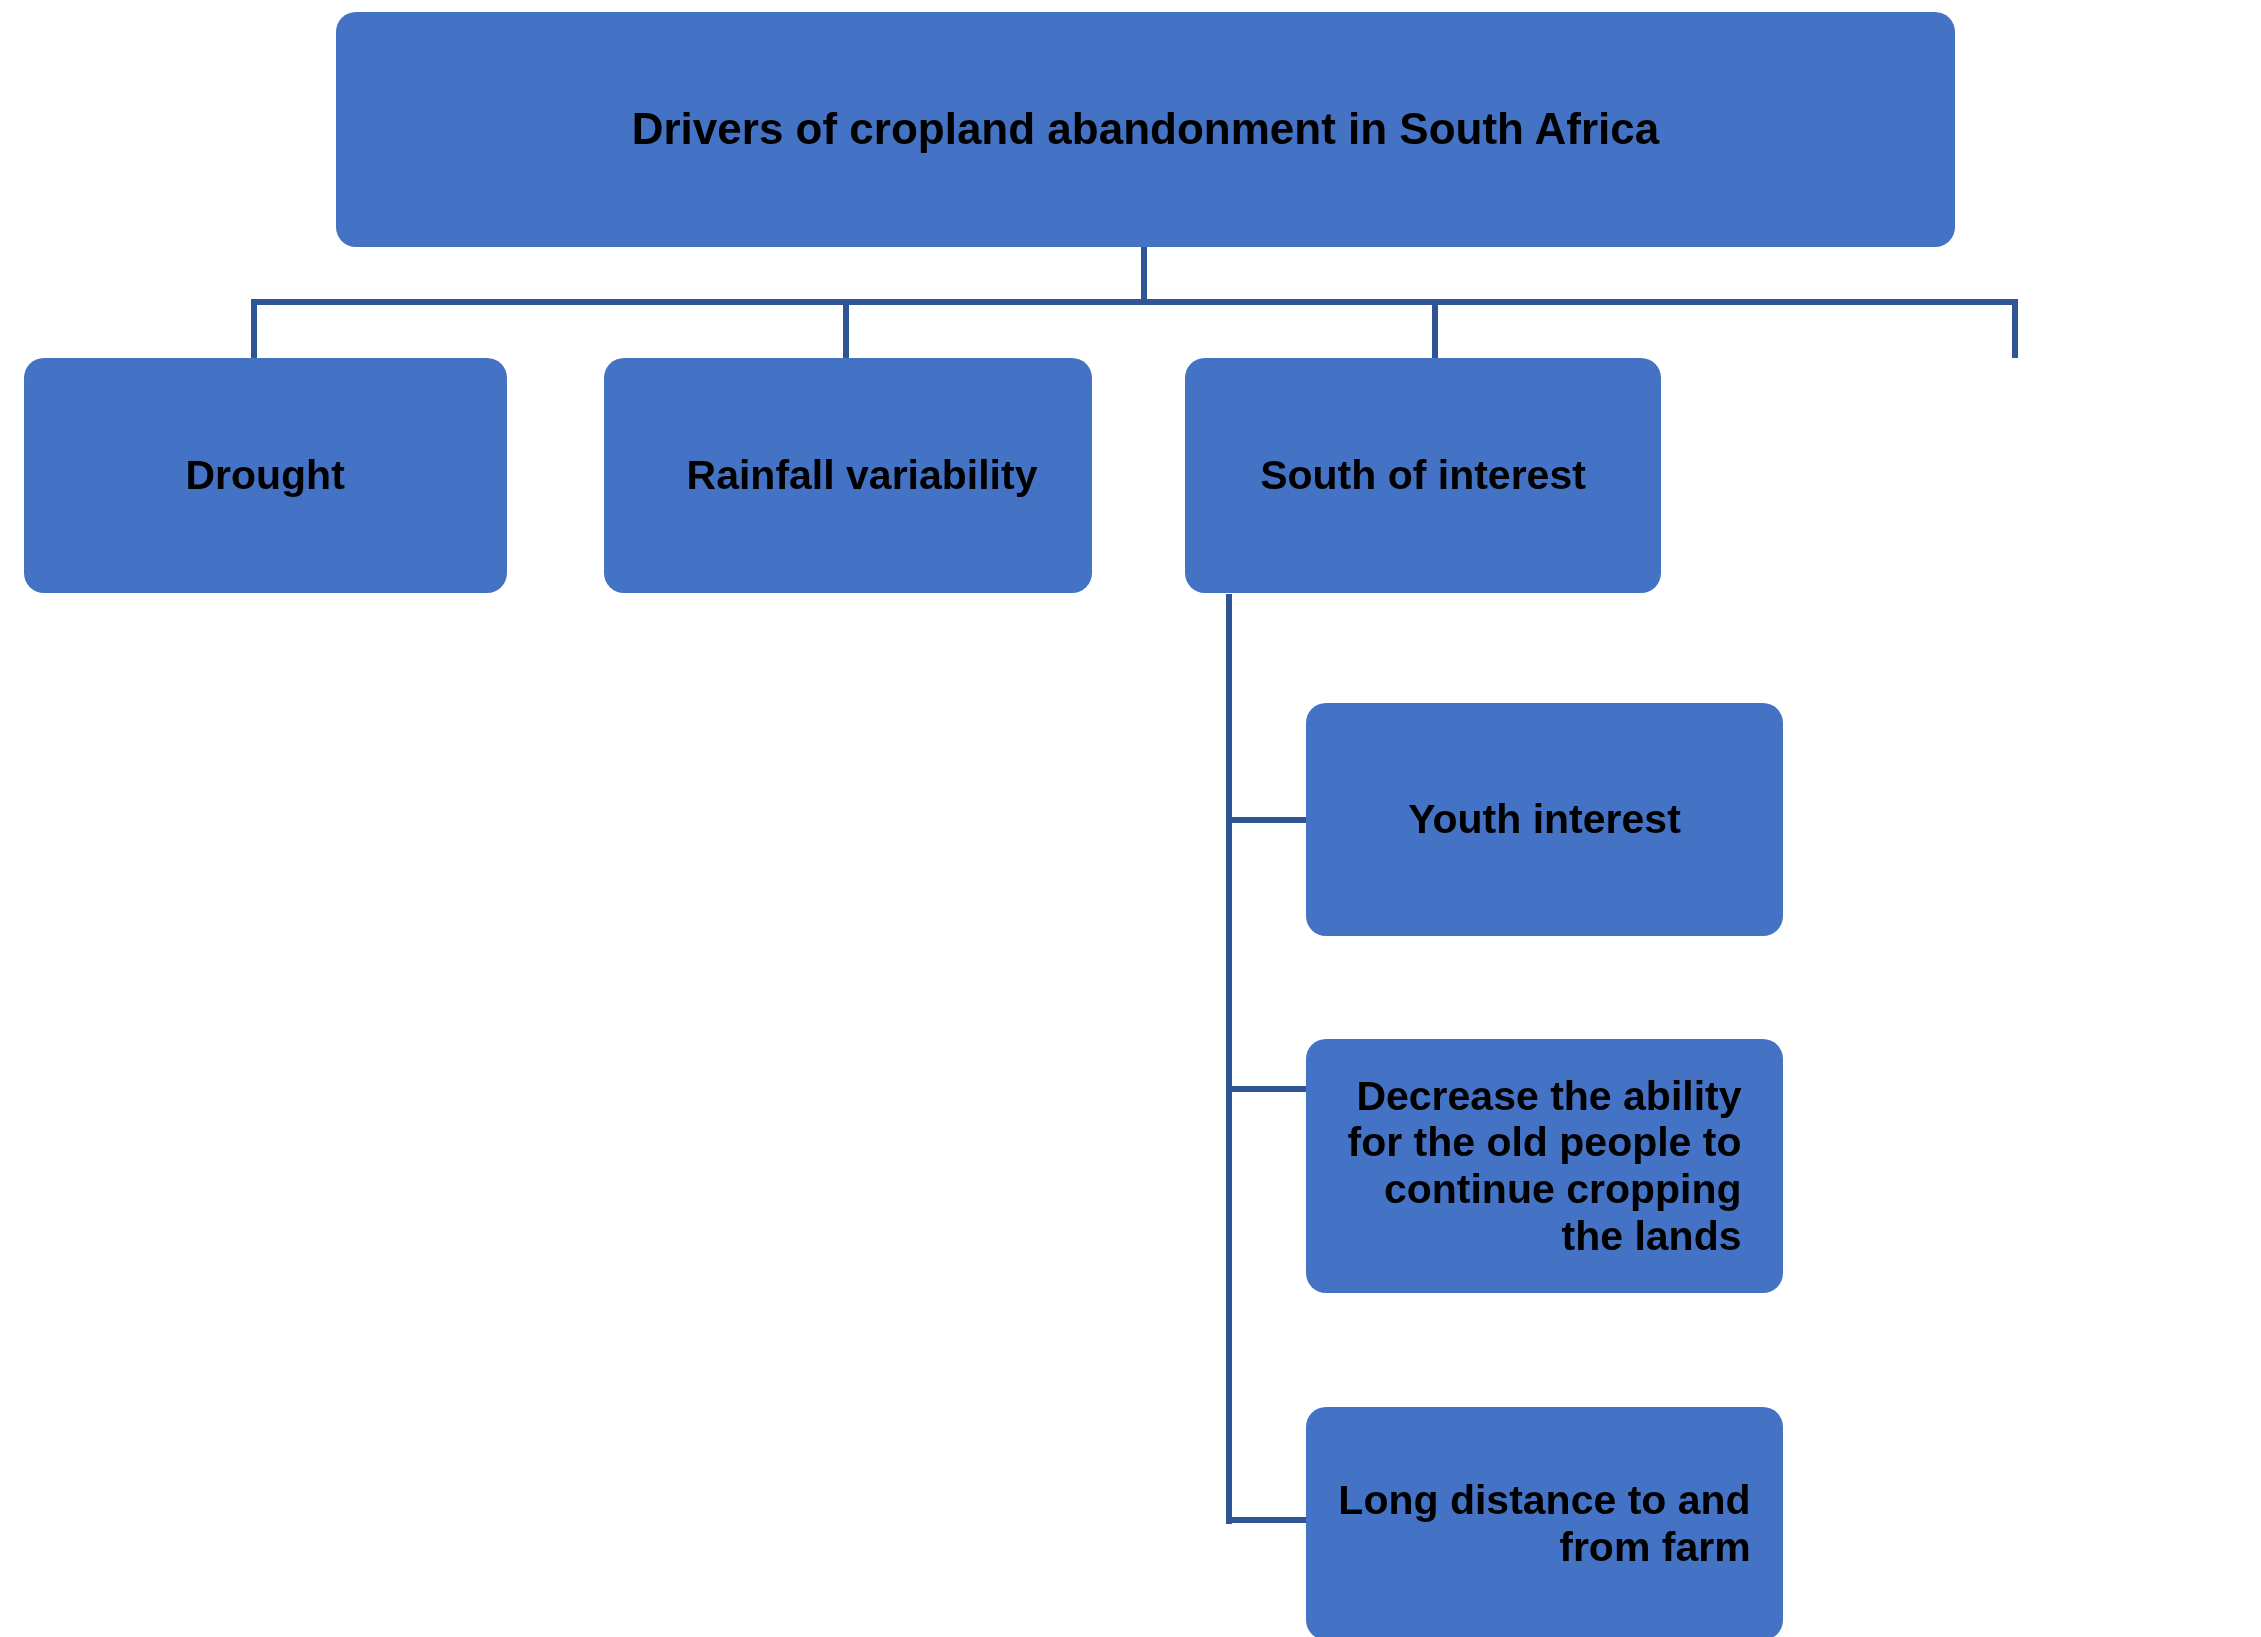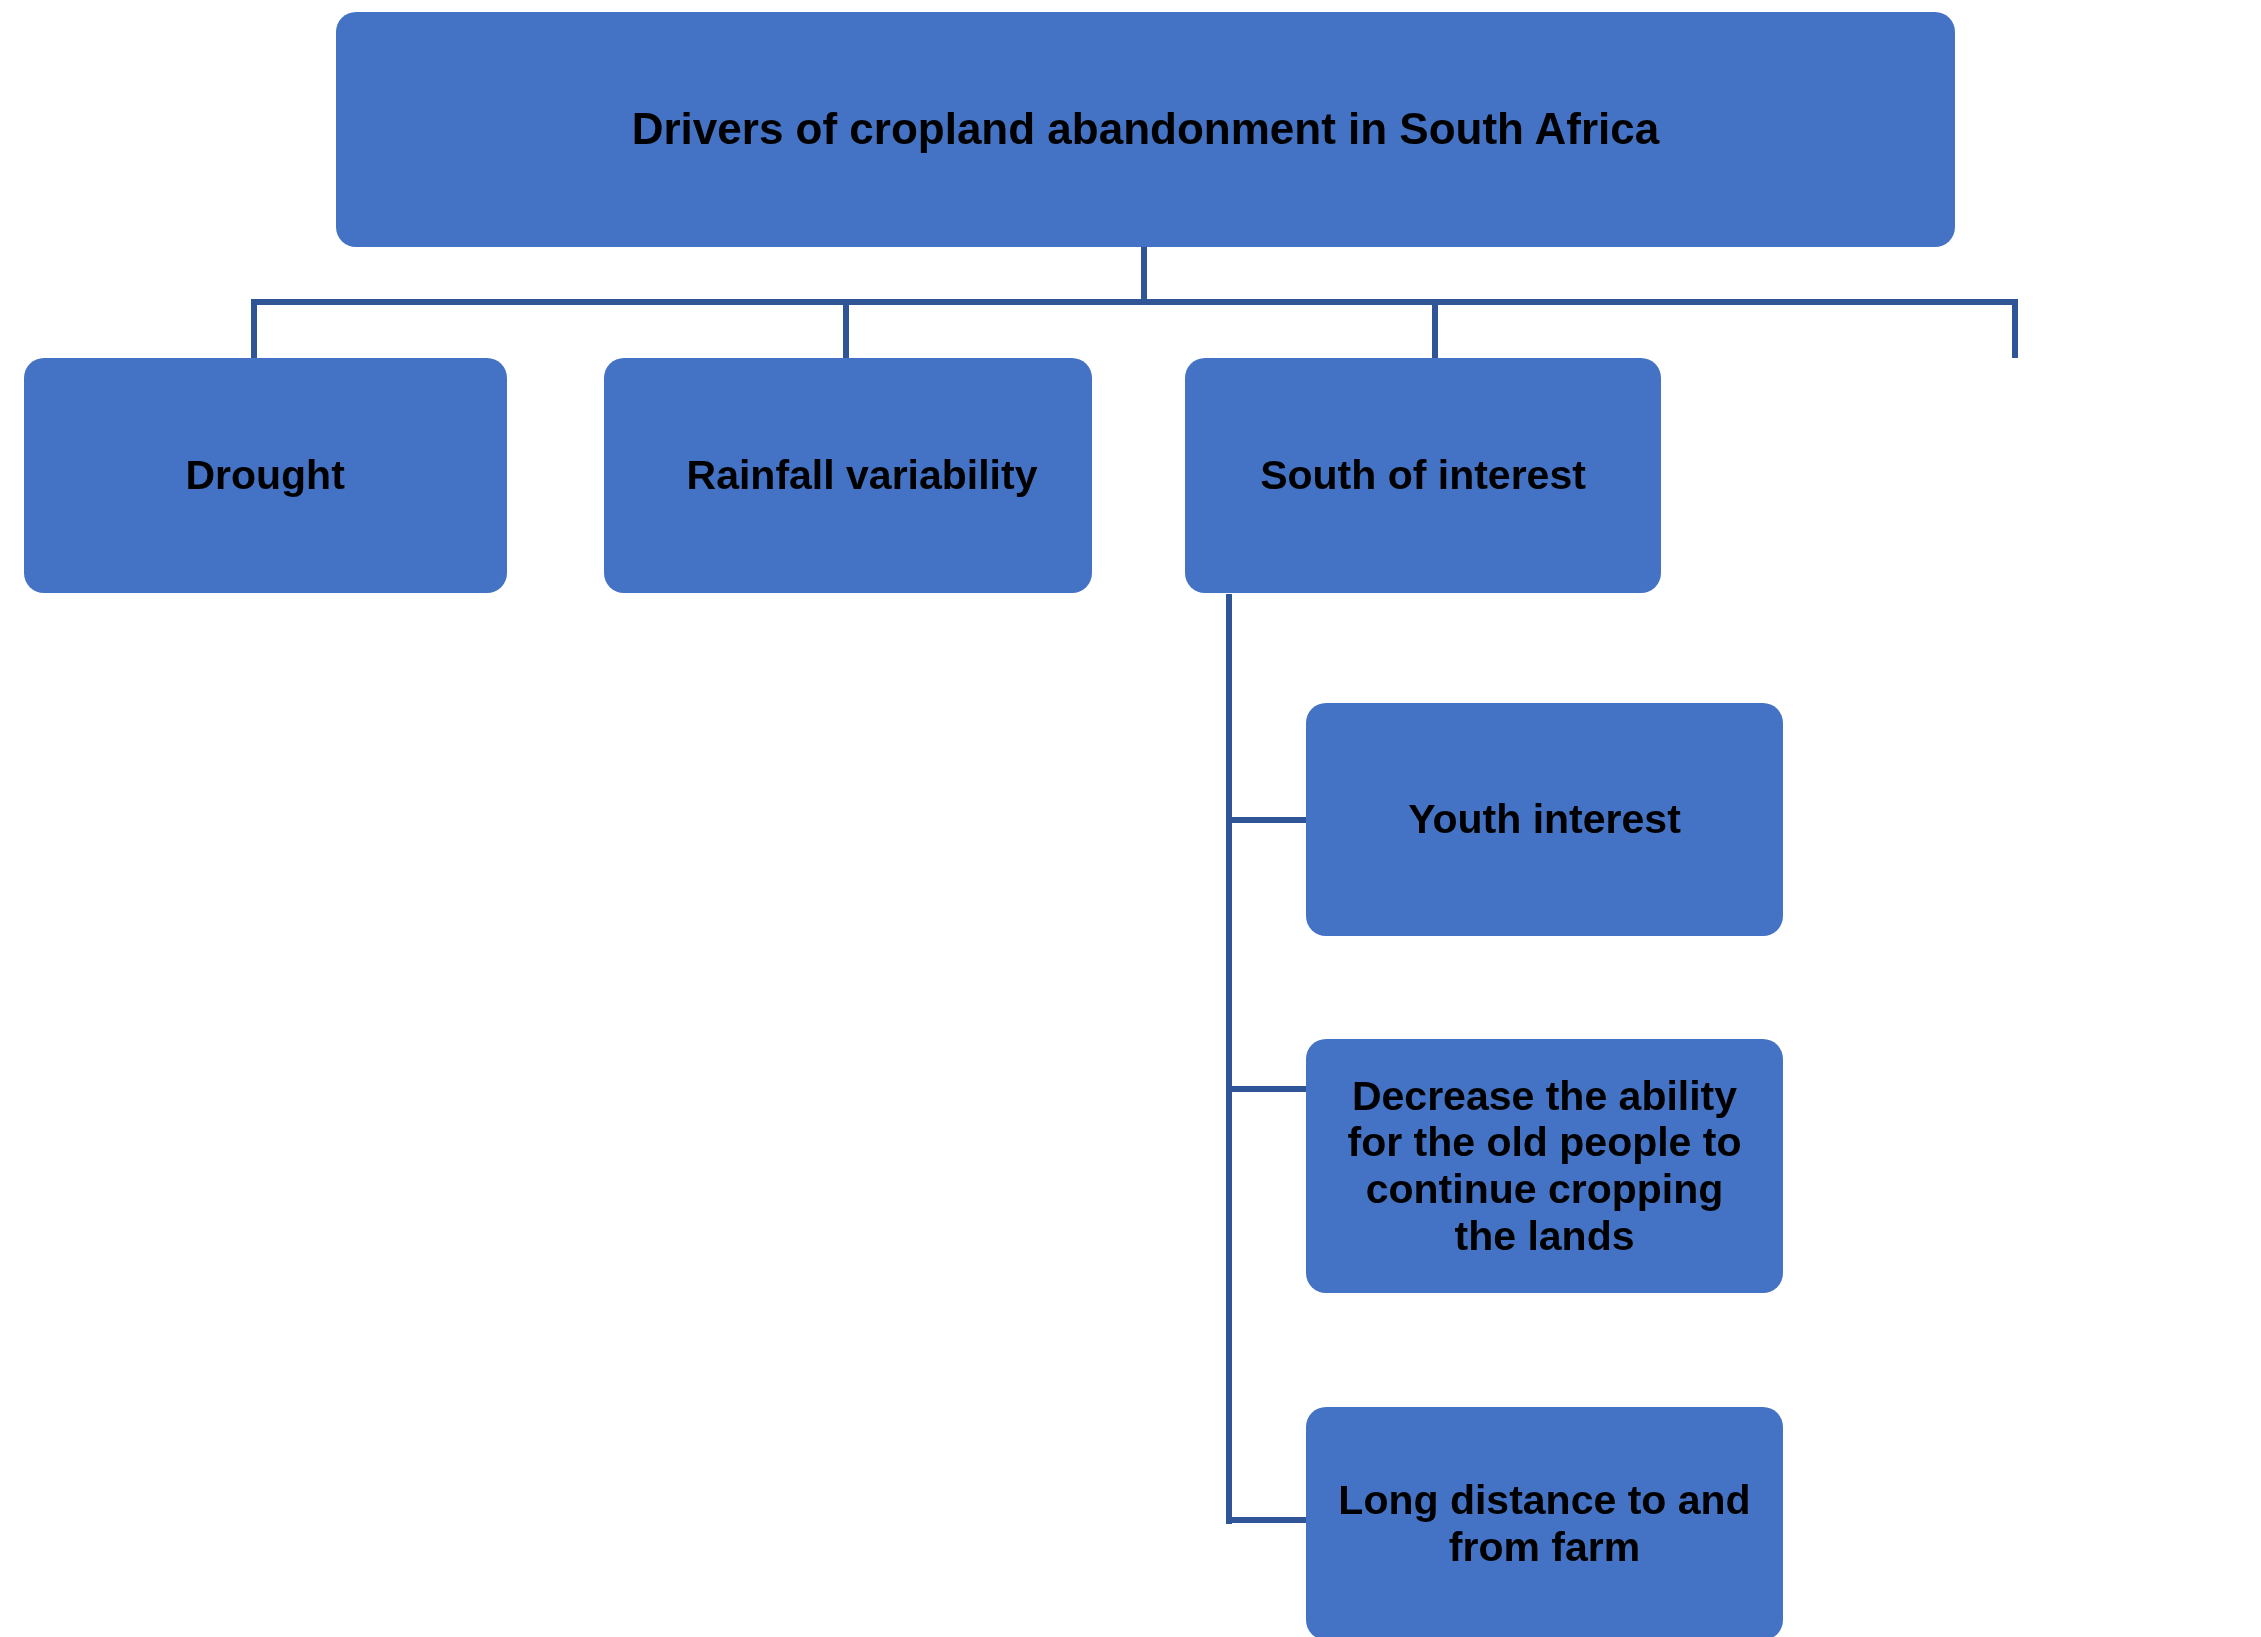--- a/index.html
+++ b/index.html
@@ -47,20 +47,21 @@
   .n-drought   { left: 15.6px;   width: 483px; margin-left: 8px; }
   .n-rainfall  { left: 604px;  width: 488px; padding-left: 28px; }
   .n-lack      { left: 1185px; width: 476px; }
   .n-highcost  { left: 1771px; width: 436px; padding: 0 8.5px; }
 
   .node-l3 {
     left: 1306px;
     width: 477px;
     font-size: 41px;
     padding: 0 7px;
+    text-align: right;
   }
   .n-youth     { top: 703px;  height: 233px; }
   .n-decrease  { top: 1039px; height: 254px; }
   .n-longdist  { top: 1407px; height: 233px; }
 
   .conn {
     position: absolute;
     background: #2F5597;
   }
   .conn-h { height: 6.4px; }

